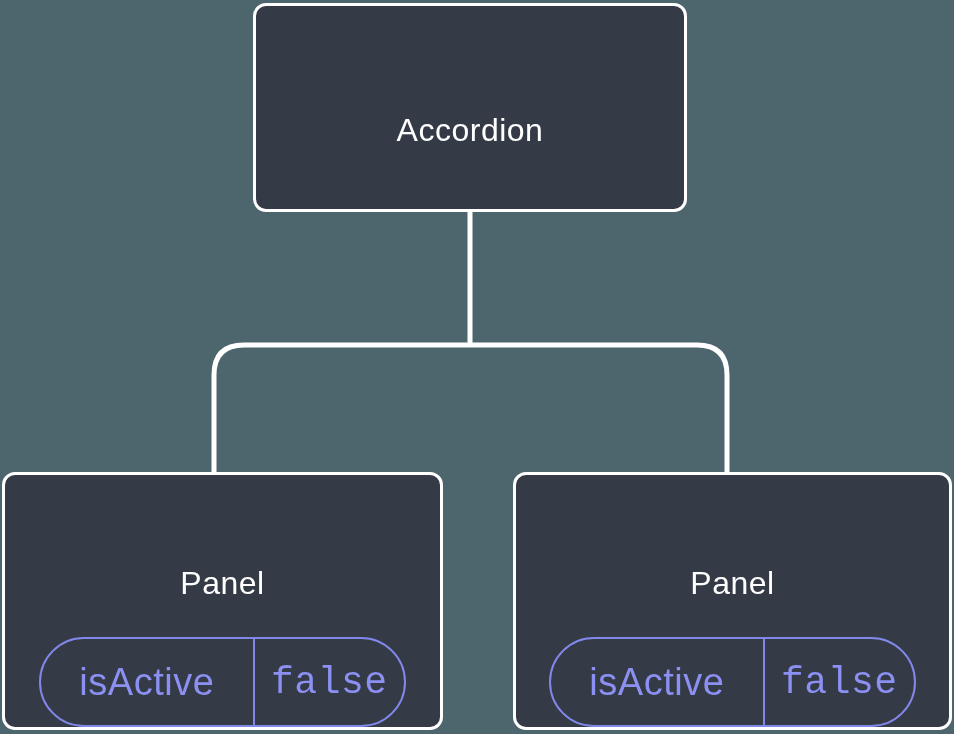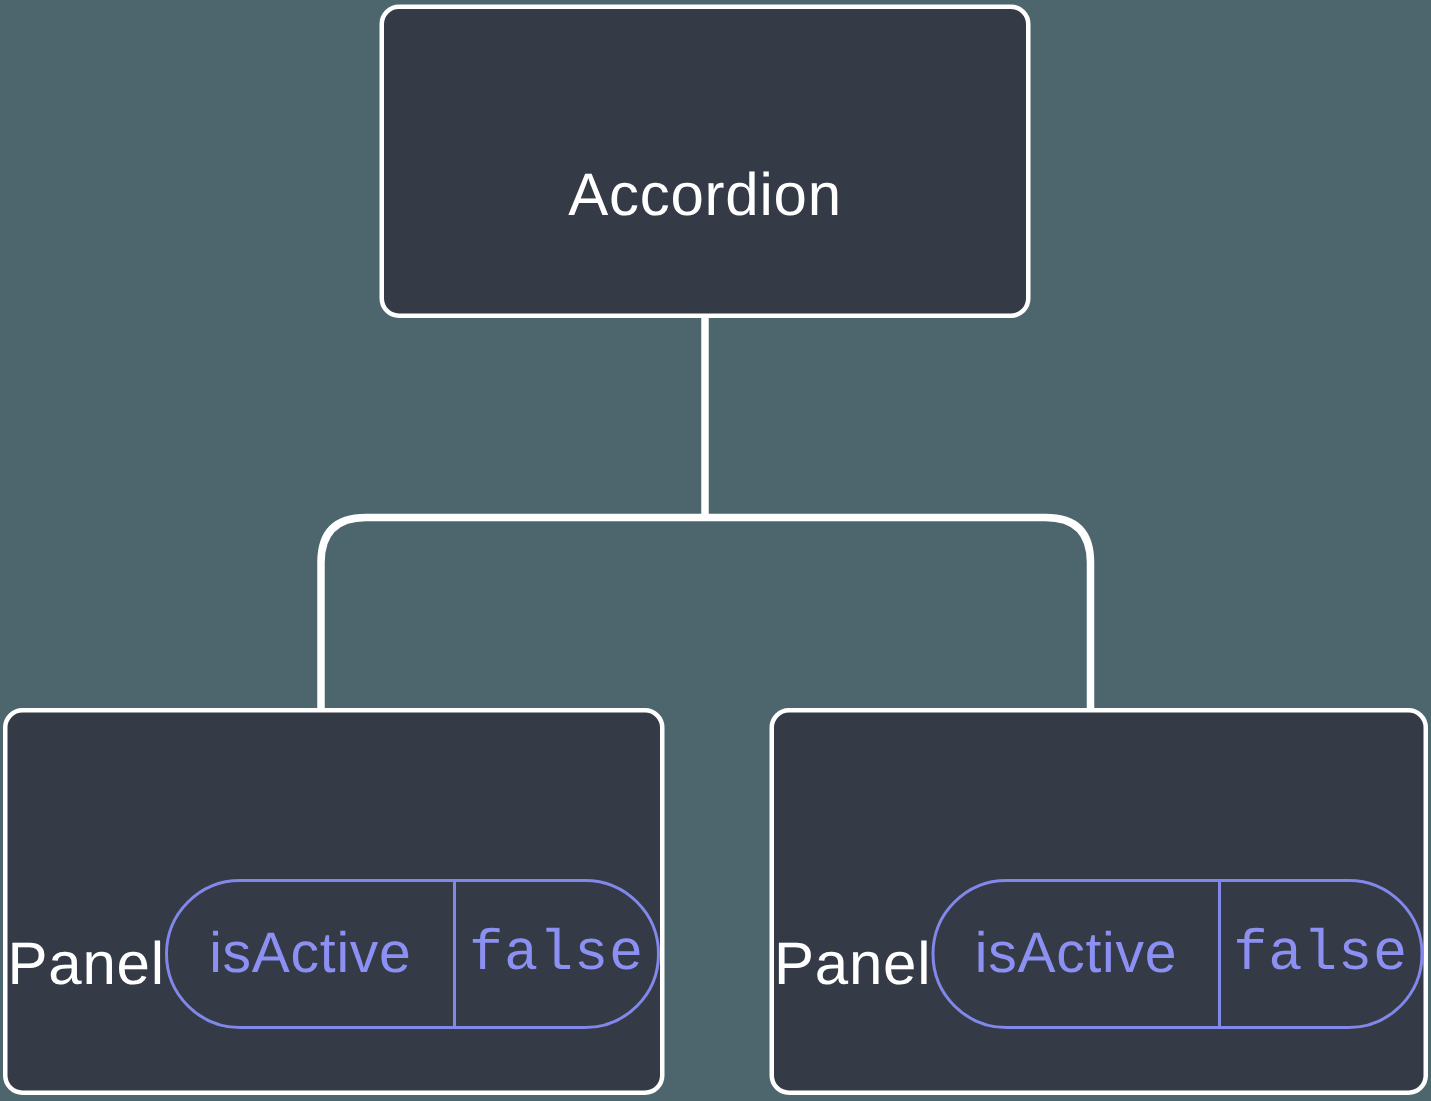--- a/index.html
+++ b/index.html
@@ -40,29 +40,29 @@
     height: 209px;
     display: flex;
     align-items: center;
     justify-content: center;
   }
   .panel-node {
     top: 472px;
     width: 441px;
     height: 258px;
     display: flex;
-    flex-direction: row;
+    flex-direction: column;
     align-items: center;
     padding-top: 40px;
   }
   .panel-node.left  { left: 2px; }
   .panel-node.right { left: 513px; width: 439px; }
   .node-label {
     color: var(--title-text-color, #FFFFFF);
-    font-size: 40px;
+    font-size: 32px;
     font-weight: 500;
     letter-spacing: 0.5px;
     line-height: 48px;
     white-space: nowrap;
     margin-top: 44px;
   }
   .state-pill {
     margin-top: 30px;
     box-sizing: border-box;
     width: 367px;

